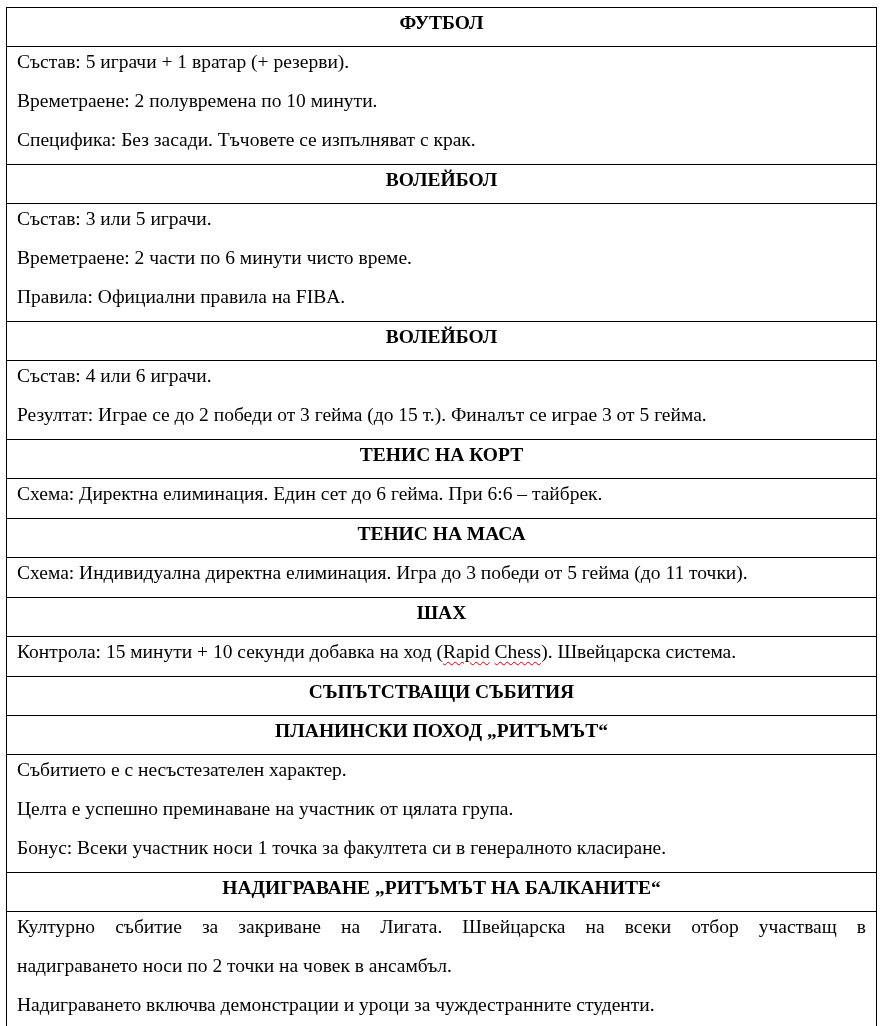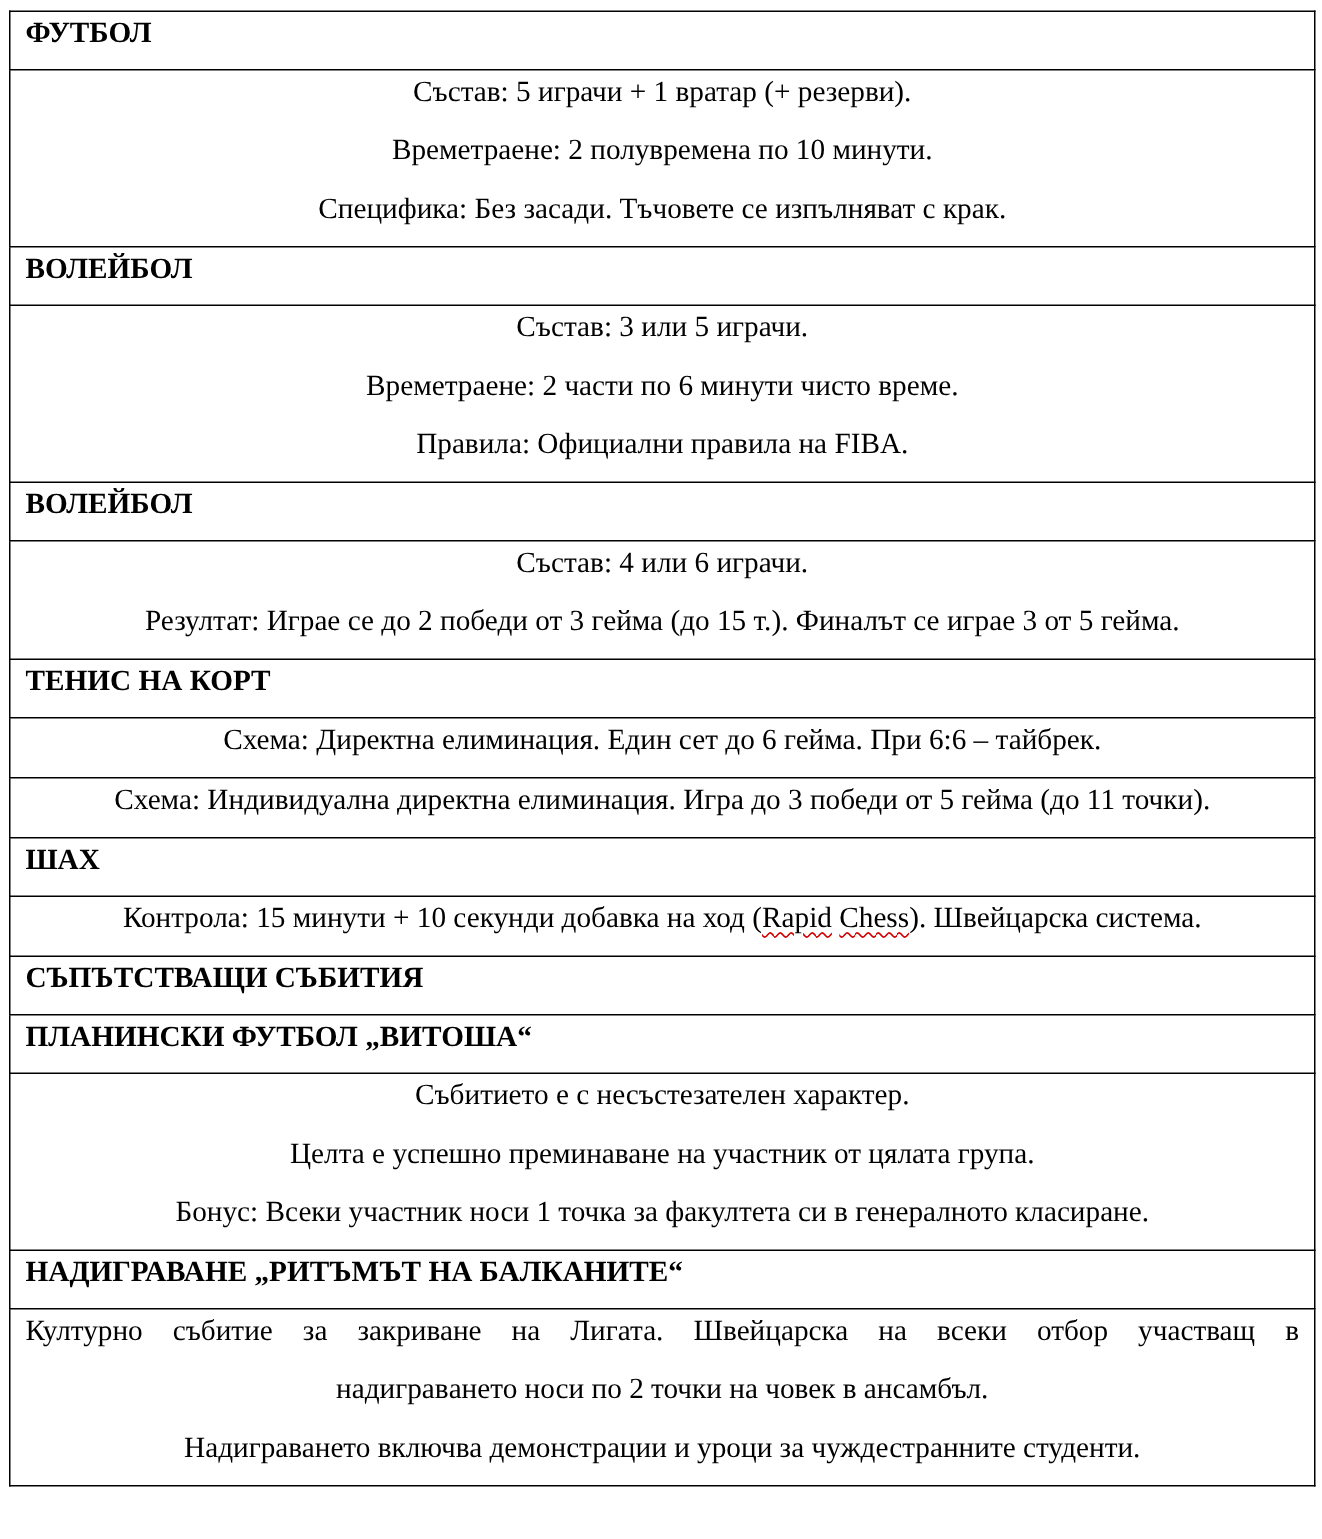--- a/index.html
+++ b/index.html
@@ -1,23 +1,23 @@
 <!DOCTYPE html>
 <html><head>
 <meta charset="utf-8">
 <style>
   html, body { margin: 0; padding: 0; background: #ffffff; }
   body { width: 881px; height: 1026px; position: relative; overflow: hidden;
          font-family: "Liberation Serif", "DejaVu Serif", serif; color: #000; }
   table.doc { position: absolute; left: 6px; top: 7px; width: 871px;
               border-collapse: collapse; table-layout: fixed; }
   table.doc td { border: 1px solid #000; padding: 0 10px; font-size: 19.5px; vertical-align: top; }
-  td.hdr { text-align: left; font-weight: bold; height: 38px; line-height: 30px; padding-top: 0; }
+  td.hdr { text-align: center; font-weight: bold; height: 38px; line-height: 30px; padding-top: 0; }
   td.body { padding-top: 0; padding-bottom: 0; }
-  .line { height: 39px; line-height: 30px; text-align: center; }
+  .line { height: 39px; line-height: 30px; }
   .line.just { text-align: justify; text-align-last: left; }
   .sq { text-decoration: underline wavy #d00000; text-decoration-thickness: 1px; text-underline-offset: 3px; }
 </style>
 </head>
 <body>
 
 <table class="doc">
   <tbody>
     <tr>
         <td class="hdr">ФУТБОЛ</td>
@@ -54,40 +54,43 @@
     <tr>
         <td class="hdr">ТЕНИС НА КОРТ</td>
       </tr>
     <tr>
         <td class="body">
       <div class="line">Схема: Директна елиминация. Един сет до 6 гейма. При 6:6 – тайбрек.</div>
     </td>
       </tr>
 
     <tr>
+        <td class="hdr">ТЕНИС НА МАСА</td>
+      </tr>
+    <tr>
         <td class="body">
       <div class="line">Схема: Индивидуална директна елиминация. Игра до 3 победи от 5 гейма (до 11 точки).</div>
     </td>
       </tr>
 
     <tr>
         <td class="hdr">ШАХ</td>
       </tr>
     <tr>
         <td class="body">
       <div class="line"><span>Контрола: 15 минути + 10 секунди добавка на ход (</span><span class="sq">Rapid</span><span> </span><span class="sq">Chess</span><span>). Швейцарска система.</span></div>
     </td>
       </tr>
 
     <tr>
         <td class="hdr">СЪПЪТСТВАЩИ СЪБИТИЯ</td>
       </tr>
 
     <tr>
-        <td class="hdr">ПЛАНИНСКИ ФУТБОЛ „ВИТОША“</td>
+        <td class="hdr">ПЛАНИНСКИ ПОХОД „РИТЪМЪТ“</td>
       </tr>
     <tr>
         <td class="body">
       <div class="line">Събитието е с несъстезателен характер.</div>
       <div class="line">Целта е успешно преминаване на участник от цялата група.</div>
       <div class="line">Бонус: Всеки участник носи 1 точка за факултета си в генералното класиране.</div>
     </td>
       </tr>
 
     <tr>

